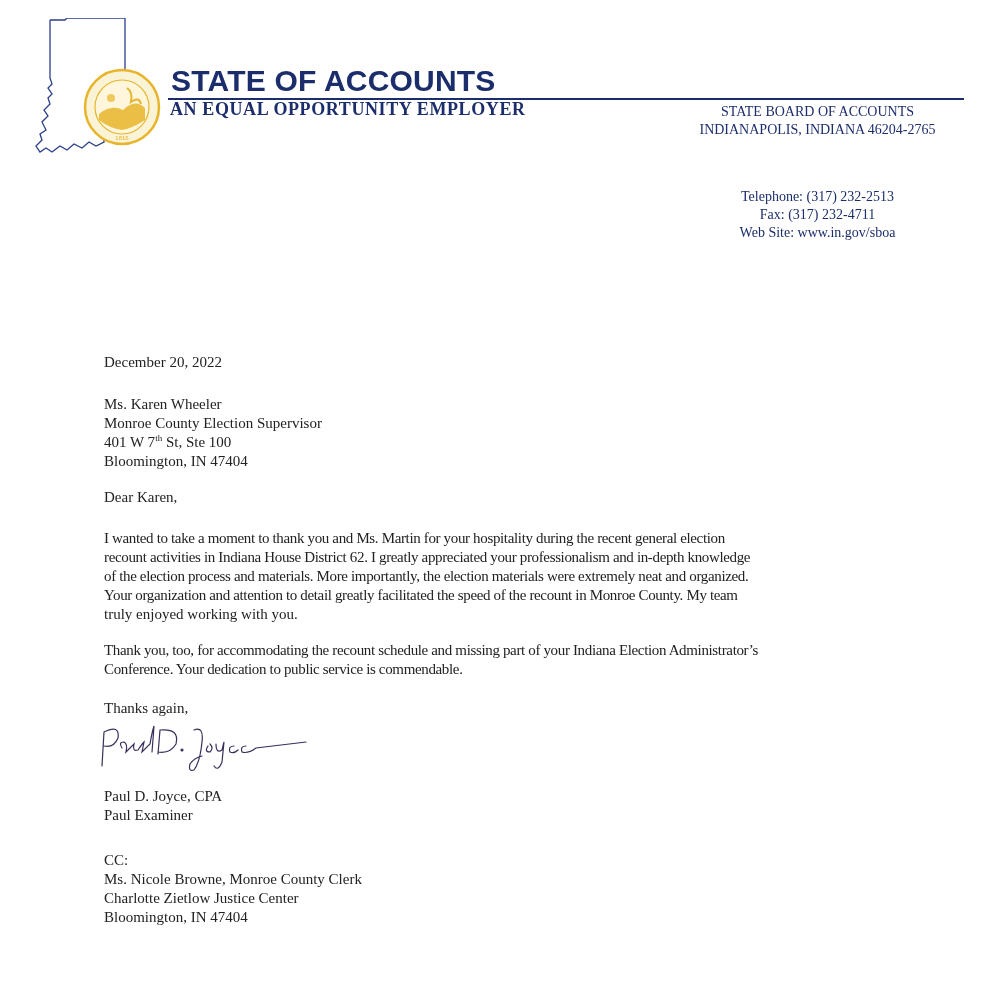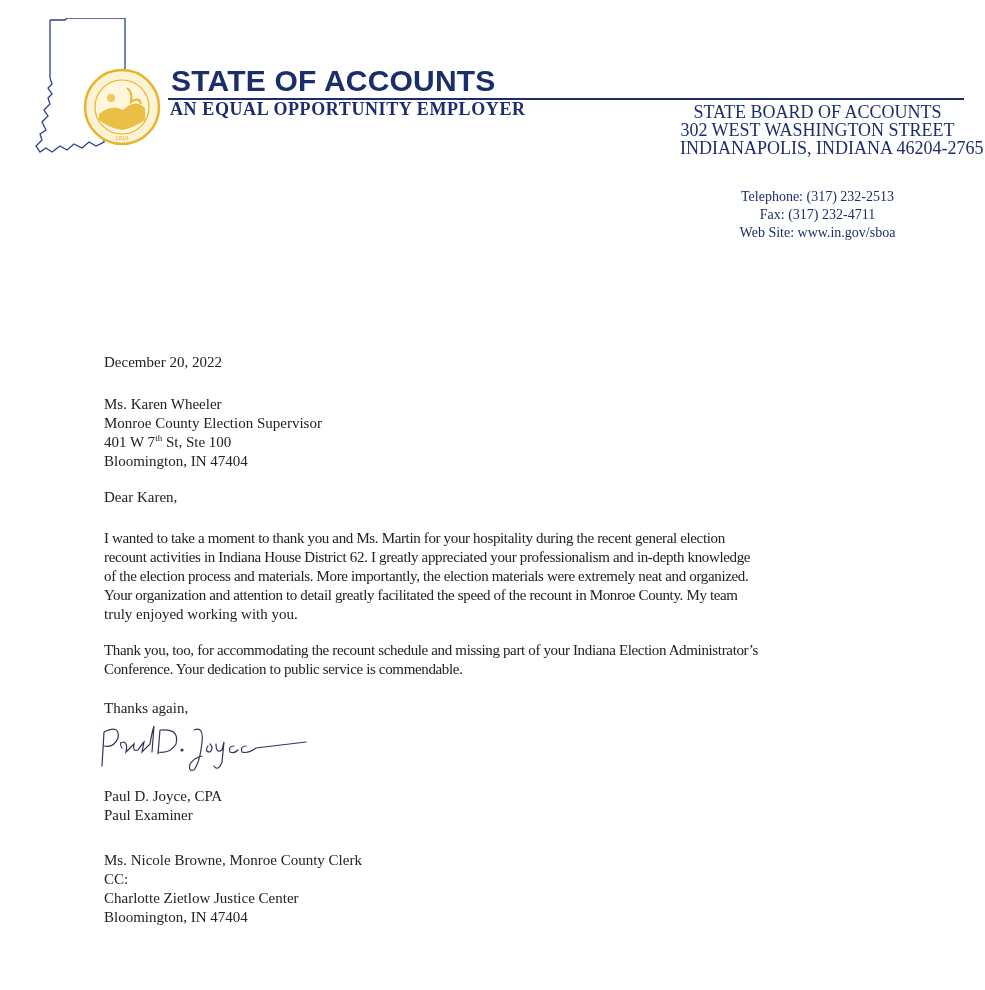--- a/index.html
+++ b/index.html
@@ -19,21 +19,21 @@
       font-weight: bold; font-size: 30px; color: #1c2d6b;
       letter-spacing: 0.2px; line-height: 34px;
     }
     .head-rule { left: 168px; top: 98px; width: 796px; height: 2px; background: #1c2d6b; }
     .eoe {
       left: 170px; top: 101px; font-size: 18px; font-weight: bold;
       color: #1c2d6b; letter-spacing: 0.6px; line-height: 16px;
     }
     .office {
       left: 680px; top: 103px; width: 275px;
-      text-align: center; font-size: 18px; line-height: 18px; color: #1c2d6b;
+      text-align: center; font-size: 14px; line-height: 18px; color: #1c2d6b;
     }
     .contact {
       left: 705px; top: 188px; width: 225px;
       text-align: center; font-size: 14px; line-height: 18px; color: #1c2d6b;
     }
 
     
     .txt { font-size: 15px; line-height: 19px; color: #222; }
     .date { left: 104px; top: 353px; }
     .addr { left: 104px; top: 395px; }
@@ -64,21 +64,20 @@
   <circle cx="28" cy="30" r="4" fill="#e8b52a" opacity="0.7"></circle>
   <text x="39" y="72" text-anchor="middle" font-size="6" fill="#e8b52a" font-family="Liberation Sans, sans-serif">1816</text>
 </svg>
 
 <div class="abs state-title">STATE OF ACCOUNTS</div>
 <div class="abs head-rule"></div>
 <div class="abs eoe">AN EQUAL OPPORTUNITY EMPLOYER</div>
 
 <div class="abs office">
   <span class="line">STATE BOARD OF ACCOUNTS</span>
-  <span class="line">302 WEST WASHINGTON STREET</span>
   <span class="line">INDIANAPOLIS, INDIANA 46204-2765</span>
 </div>
 
 <div class="abs contact">
   <span class="line">Telephone: (317) 232-2513</span>
   <span class="line">Fax: (317) 232-4711</span>
   <span class="line">Web Site: www.in.gov/sboa</span>
 </div>
 
 <div class="abs txt date">December 20, 2022</div>
@@ -116,17 +115,17 @@
   <path d="M110 24 Q106 30 112 30 Q116 26 112 22 M118 22 Q118 32 124 28 L126 20 L124 40 Q120 50 116 44"></path>
   <path d="M136 24 Q130 24 132 30 Q136 32 140 28 M148 24 Q142 24 144 30 Q150 32 158 26 L208 20"></path>
 </svg>
 
 <div class="abs txt signer">
   <span class="line">Paul D. Joyce, CPA</span>
   <span class="line">Paul Examiner</span>
 </div>
 
 <div class="abs txt cc">
+  <span class="line">CC:</span>
   <span class="line">Ms. Nicole Browne, Monroe County Clerk</span>
-  <span class="line">CC:</span>
   <span class="line">Charlotte Zietlow Justice Center</span>
   <span class="line">Bloomington, IN 47404</span>
 </div>
 
 </body></html>

